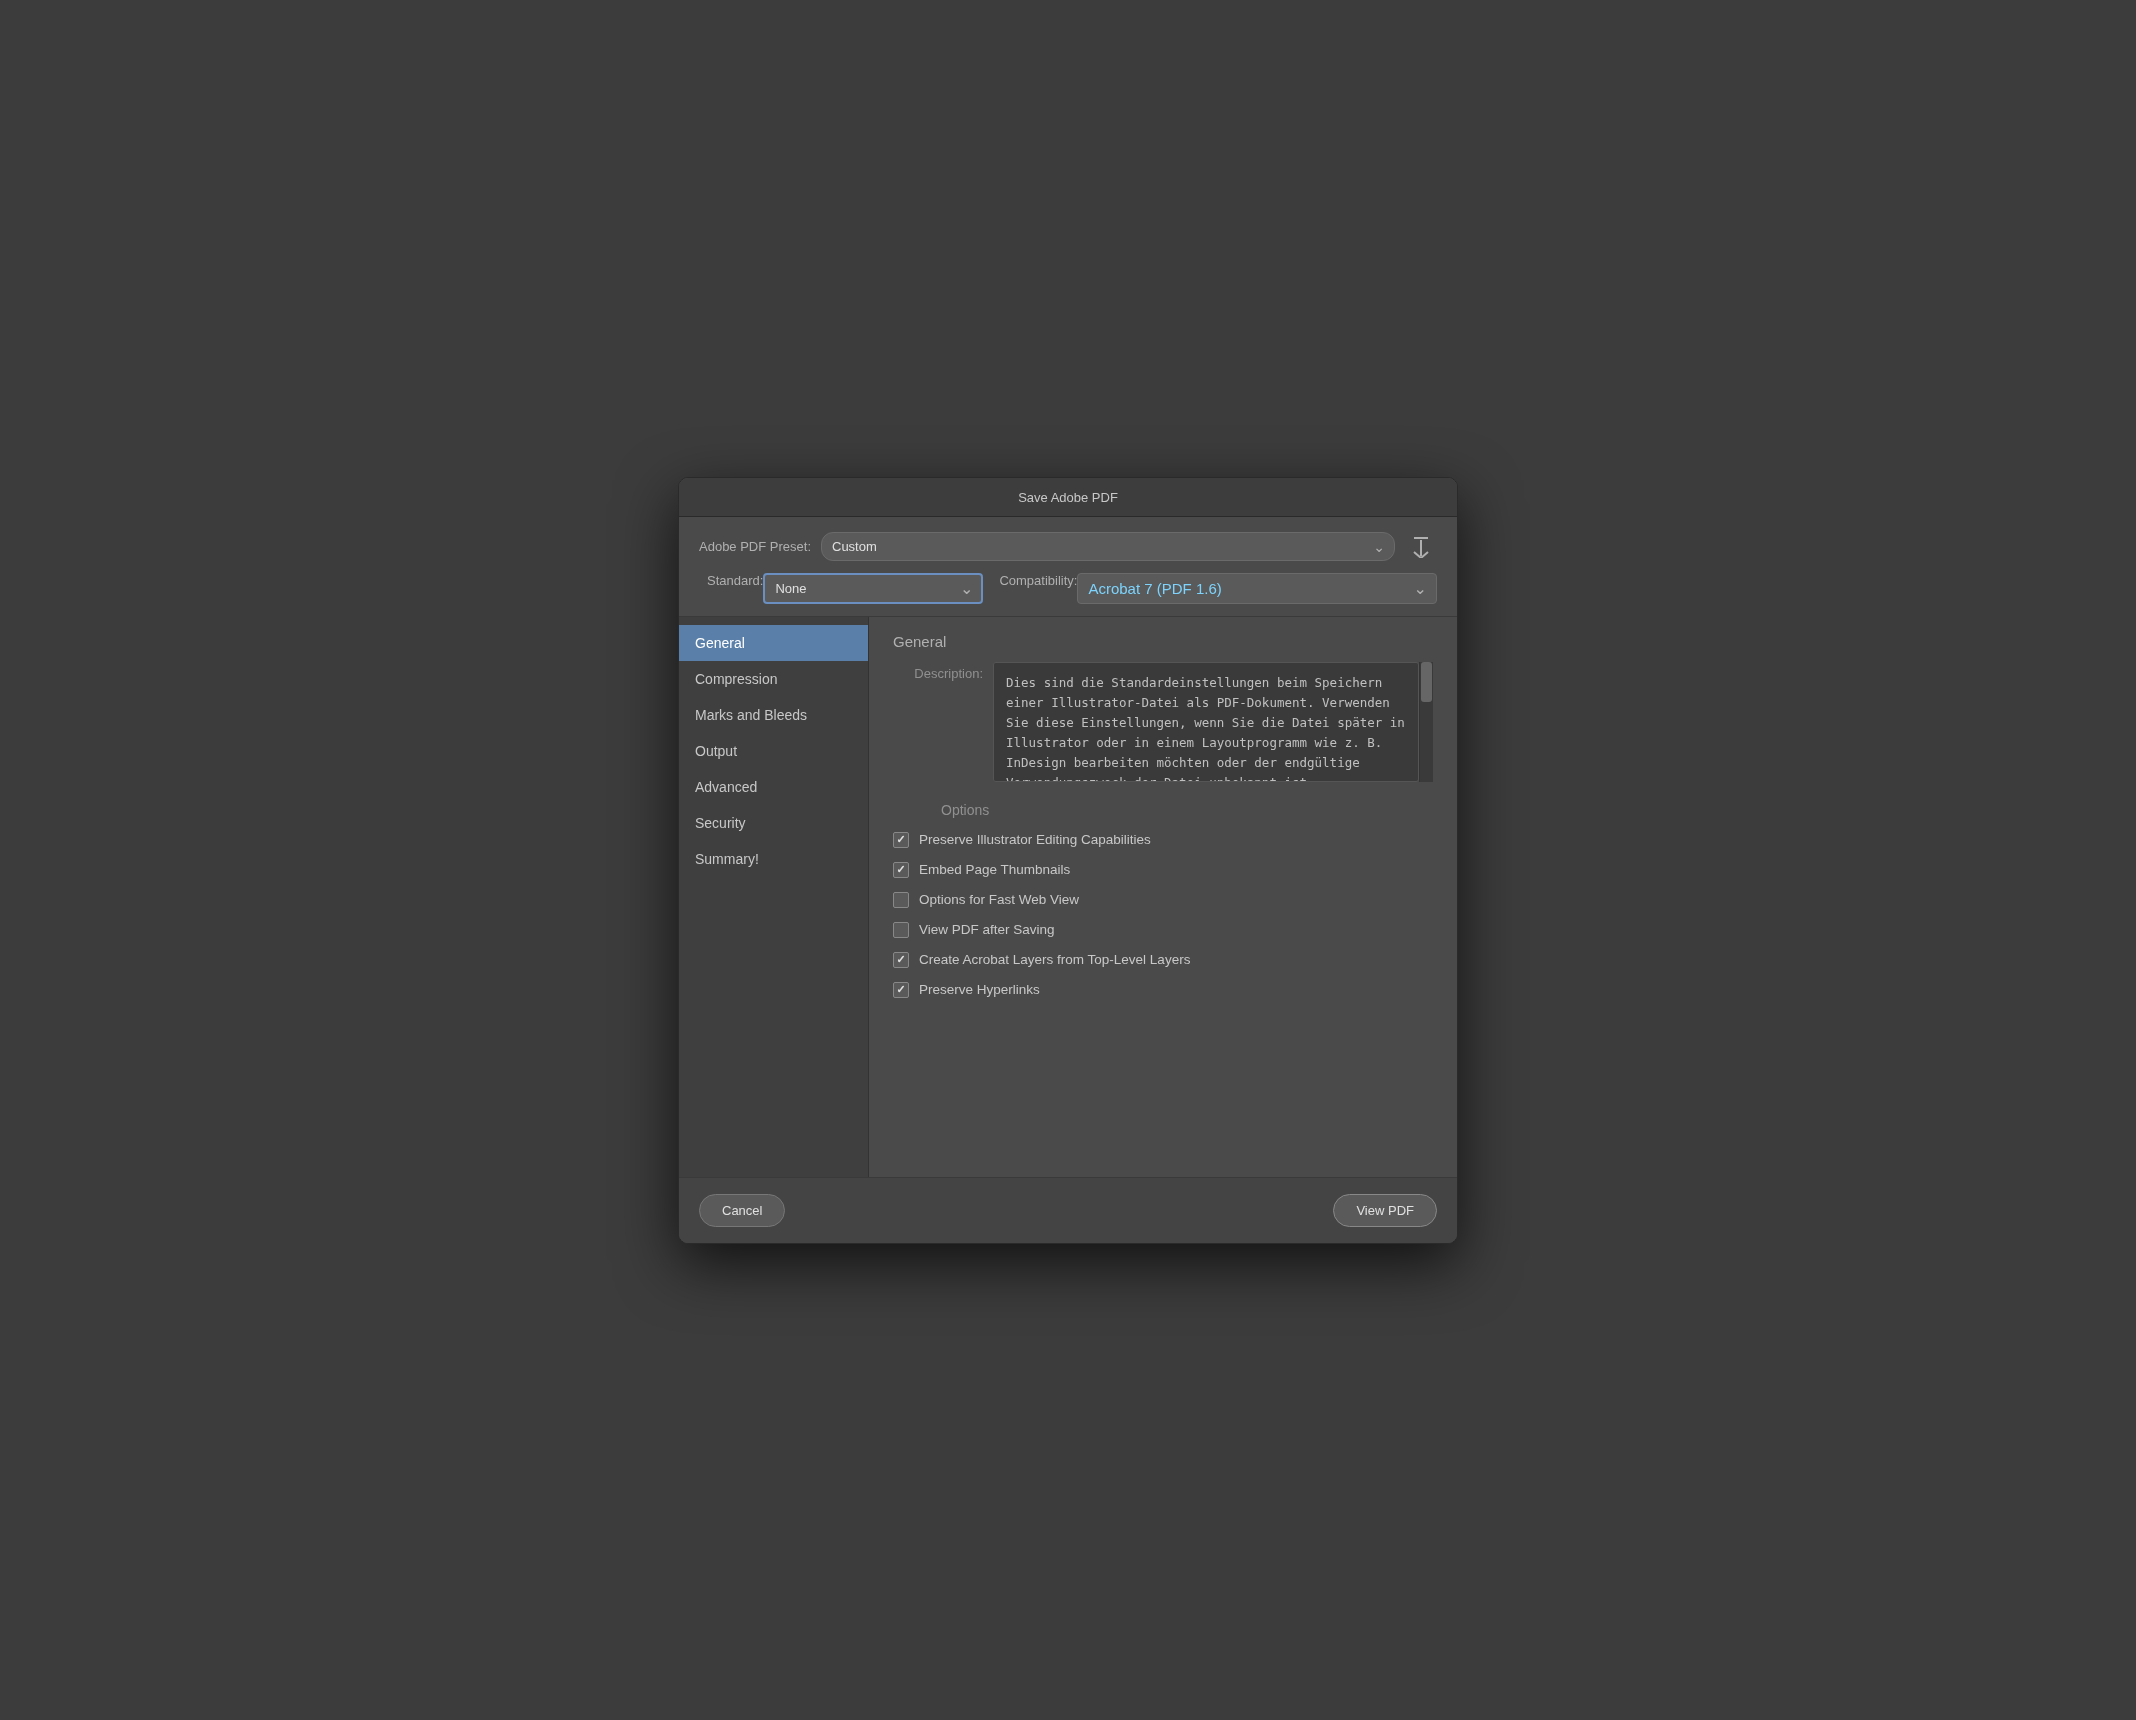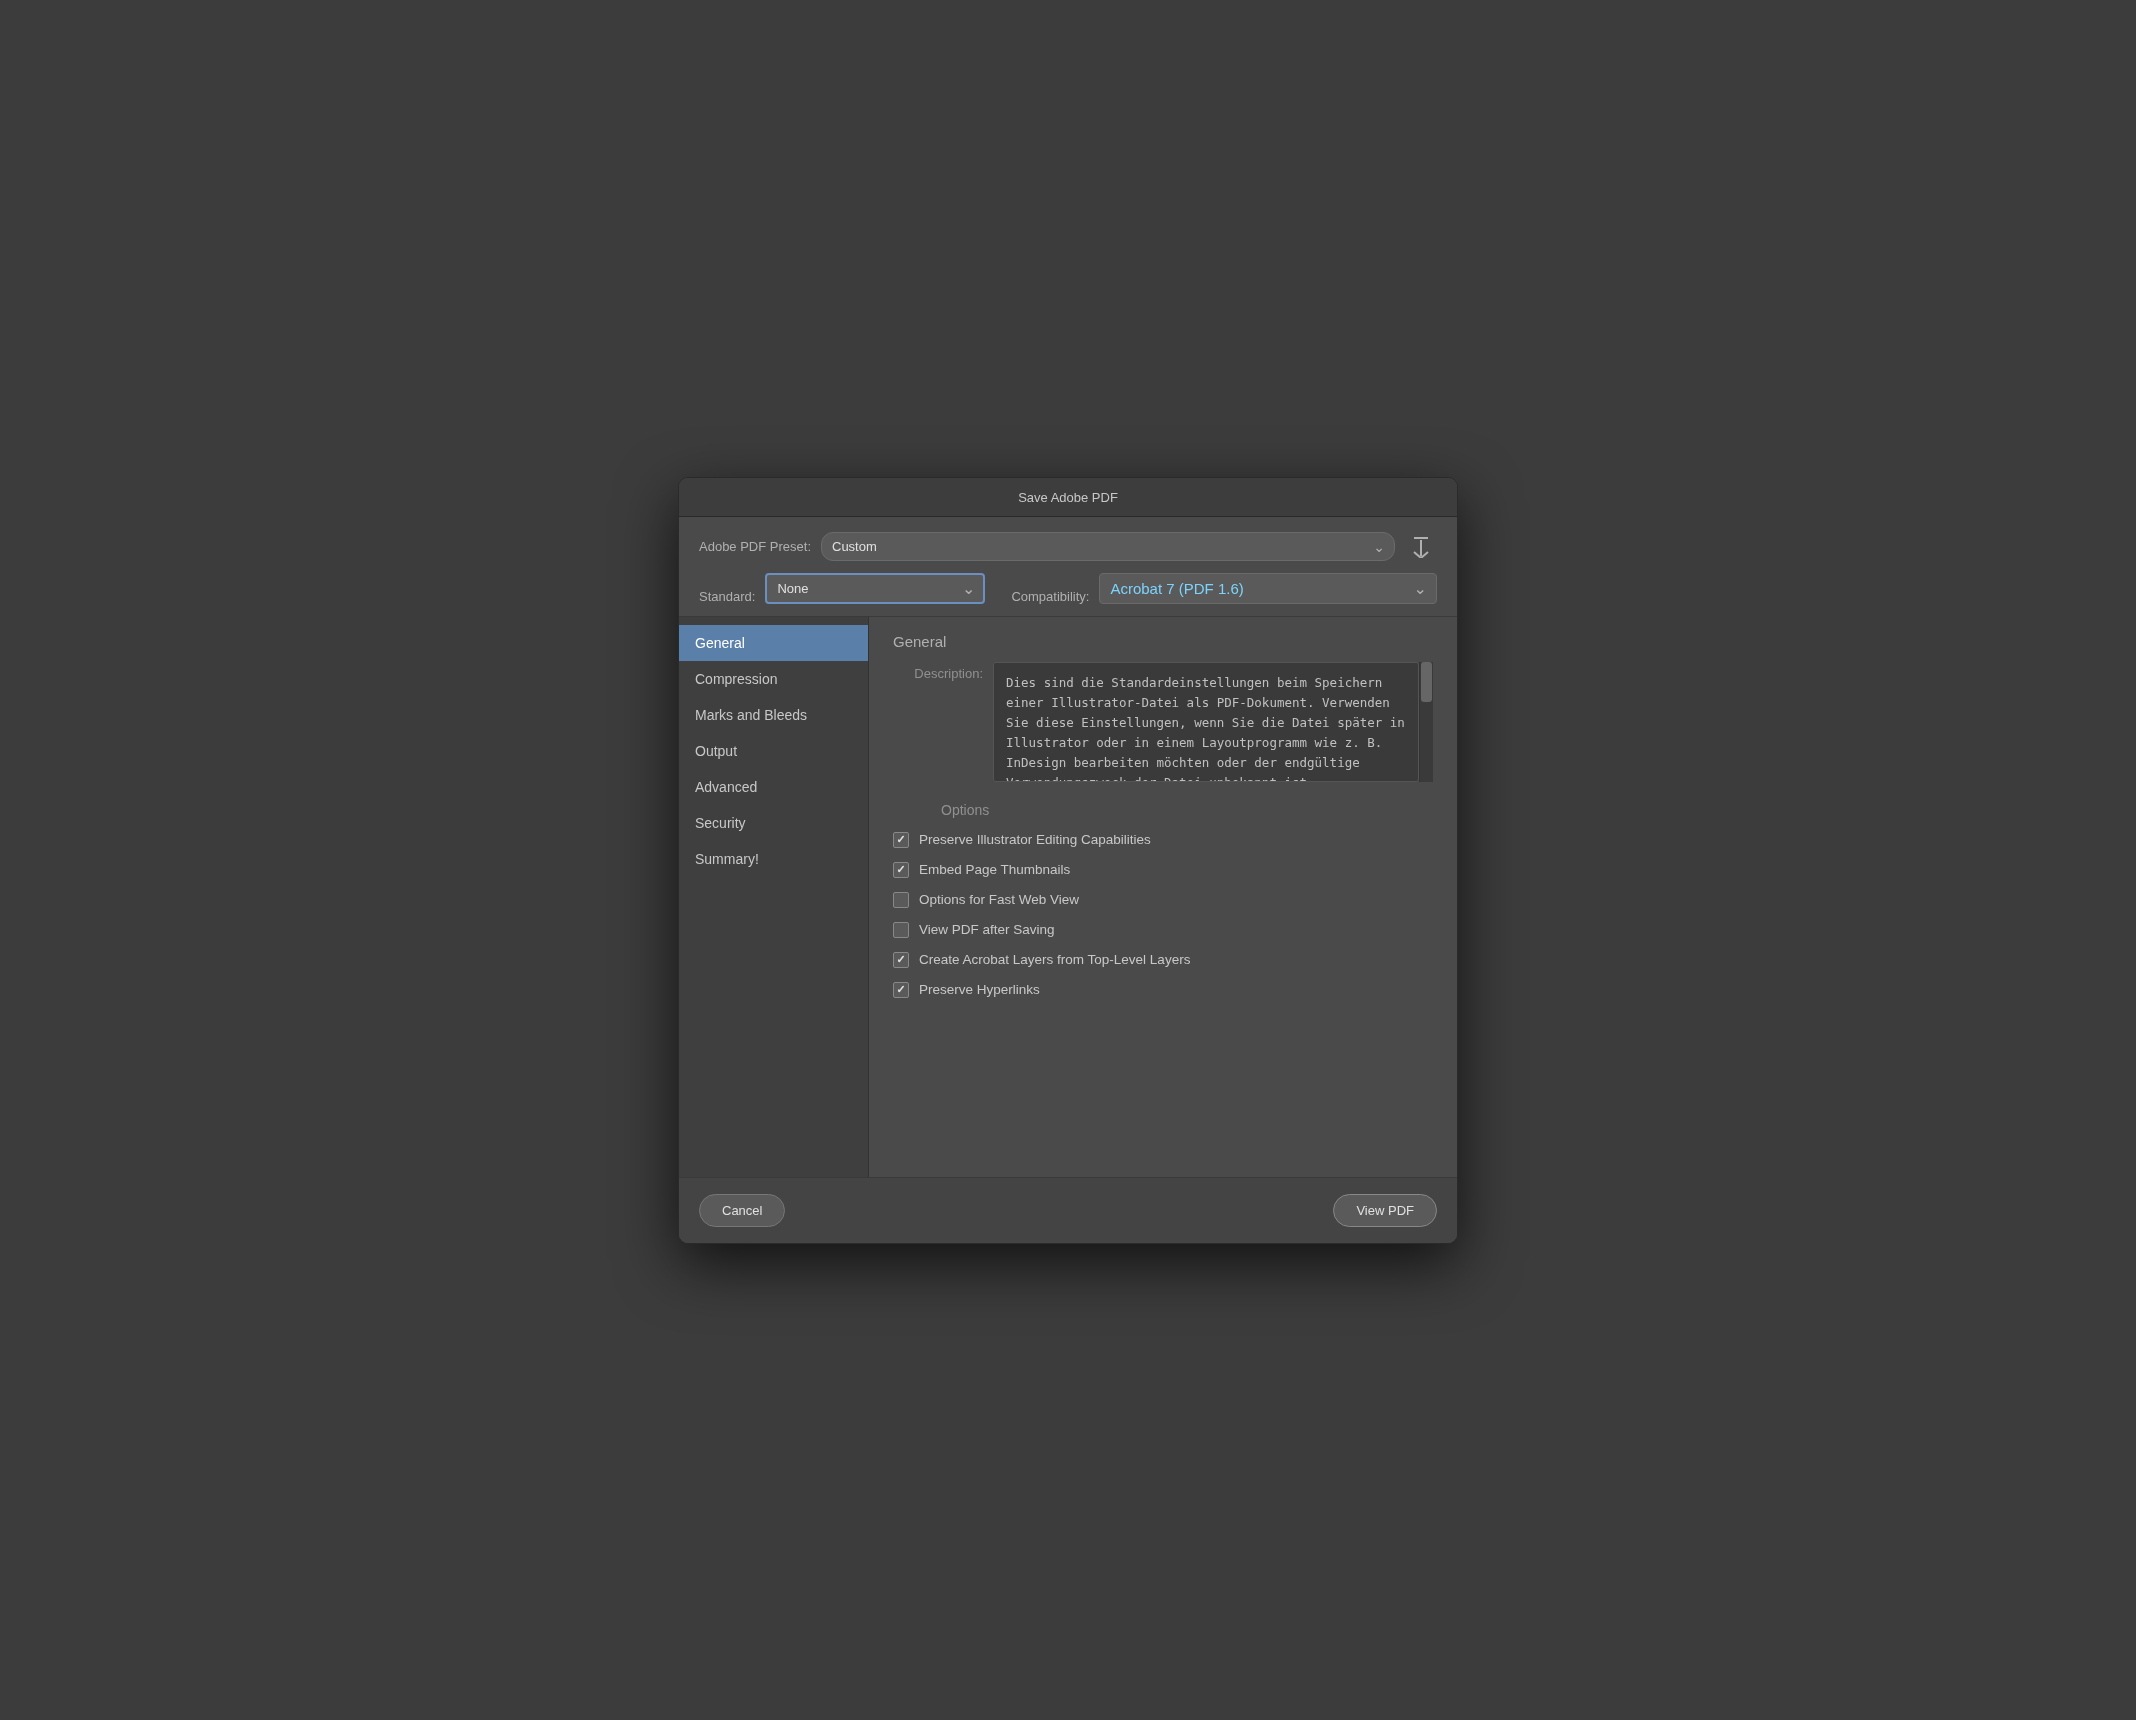--- a/index.html
+++ b/index.html
@@ -83,23 +83,23 @@
       display: flex;
       align-items: center;
       justify-content: center;
       color: #b0b0b0;
       font-size: 18px;
       cursor: pointer;
     }
 
     .standard-row {
       display: flex;
-      align-items: flex-end;
+      align-items: flex-start;
       padding: 0 20px 12px 20px;
-      gap: 10px;
+      margin-left: 8px;
     }
 
     .std-label {
       color: #b0b0b0;
       font-size: 13px;
       white-space: nowrap;
     }
 
     .std-select-wrapper {
       position: relative;

